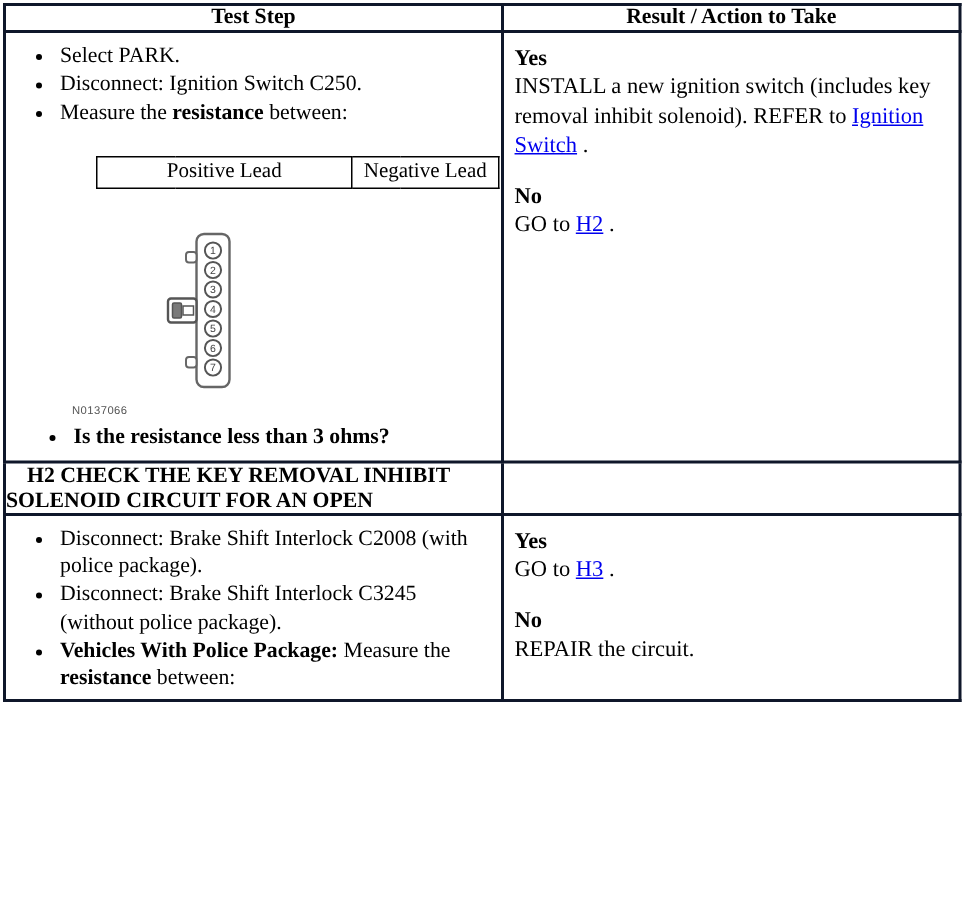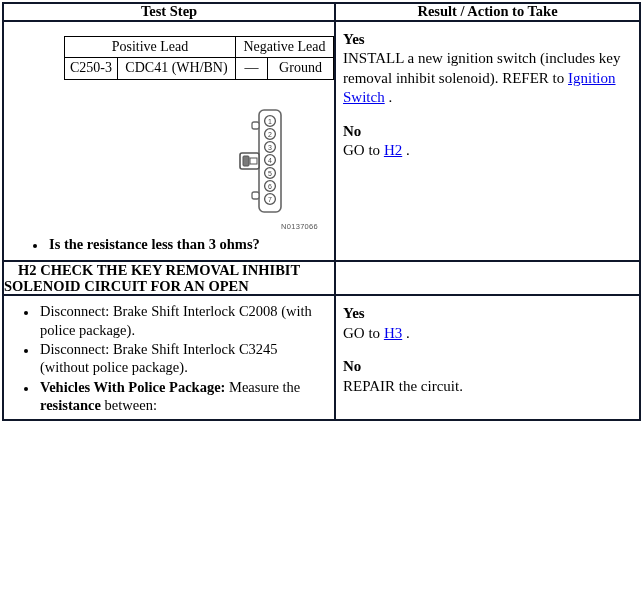--- a/index.html
+++ b/index.html
@@ -95,21 +95,21 @@
     white-space: nowrap;
   }
   .lw-pin   { width: 52px; }
   .lw-circ  { width: 118px; }
   .lw-npin  { width: 32px; }
   .lw-ncirc { width: 66px; }
 
   
   .figure {
     padding: 26px 16px 0 0;
-    text-align: right;
+    text-align: left;
   }
   .fig-inner { margin-left: 96px; }
   .fig-id {
     font-family: "Liberation Sans", "DejaVu Sans", sans-serif;
     font-size: 7.5px;
     color: #555;
     margin: 2px 0 0 44px;
     letter-spacing: 0.3px;
   }
   .q-wrap { padding: 4px 8px 6px 17px; }
@@ -145,39 +145,40 @@
       <tr>
         <th class="colhead">Test Step</th>
         <th class="colhead">Result / Action to Take</th>
       </tr>
     </thead>
     <tbody>
 
 
       <tr>
         <td>
+          <div class="step-body">
+            <ul class="steps">
+              <li><span>Select PARK.</span></li>
+              <li><span>Disconnect: Ignition Switch C250.</span></li>
+              <li><span>Measure the </span><span class="b">resistance</span><span> between:</span></li>
+            </ul>
+          </div>
 
           <div class="lead-wrap">
             <table class="leads">
               <colgroup>
                   <col class="lw-pin">
                   <col class="lw-circ">
                   <col class="lw-npin">
                   <col class="lw-ncirc">
                 </colgroup>
               <tbody>
                 <tr>
                   <td colspan="2">Positive Lead</td>
                   <td colspan="2">Negative Lead</td>
-                </tr>
-                <tr>
-                  <td>C250-3</td>
-                  <td>CDC41 (WH/BN)</td>
-                  <td>—</td>
-                  <td>Ground</td>
                 </tr>
               </tbody>
             </table>
           </div>
 
           <div class="figure">
             <div class="fig-inner">
               <svg width="90" height="110" viewBox="0 0 90 110">
 
                 <rect x="31" y="4" width="22" height="102" rx="5" ry="5" fill="#ffffff" stroke="#666666" stroke-width="1.6"></rect>

